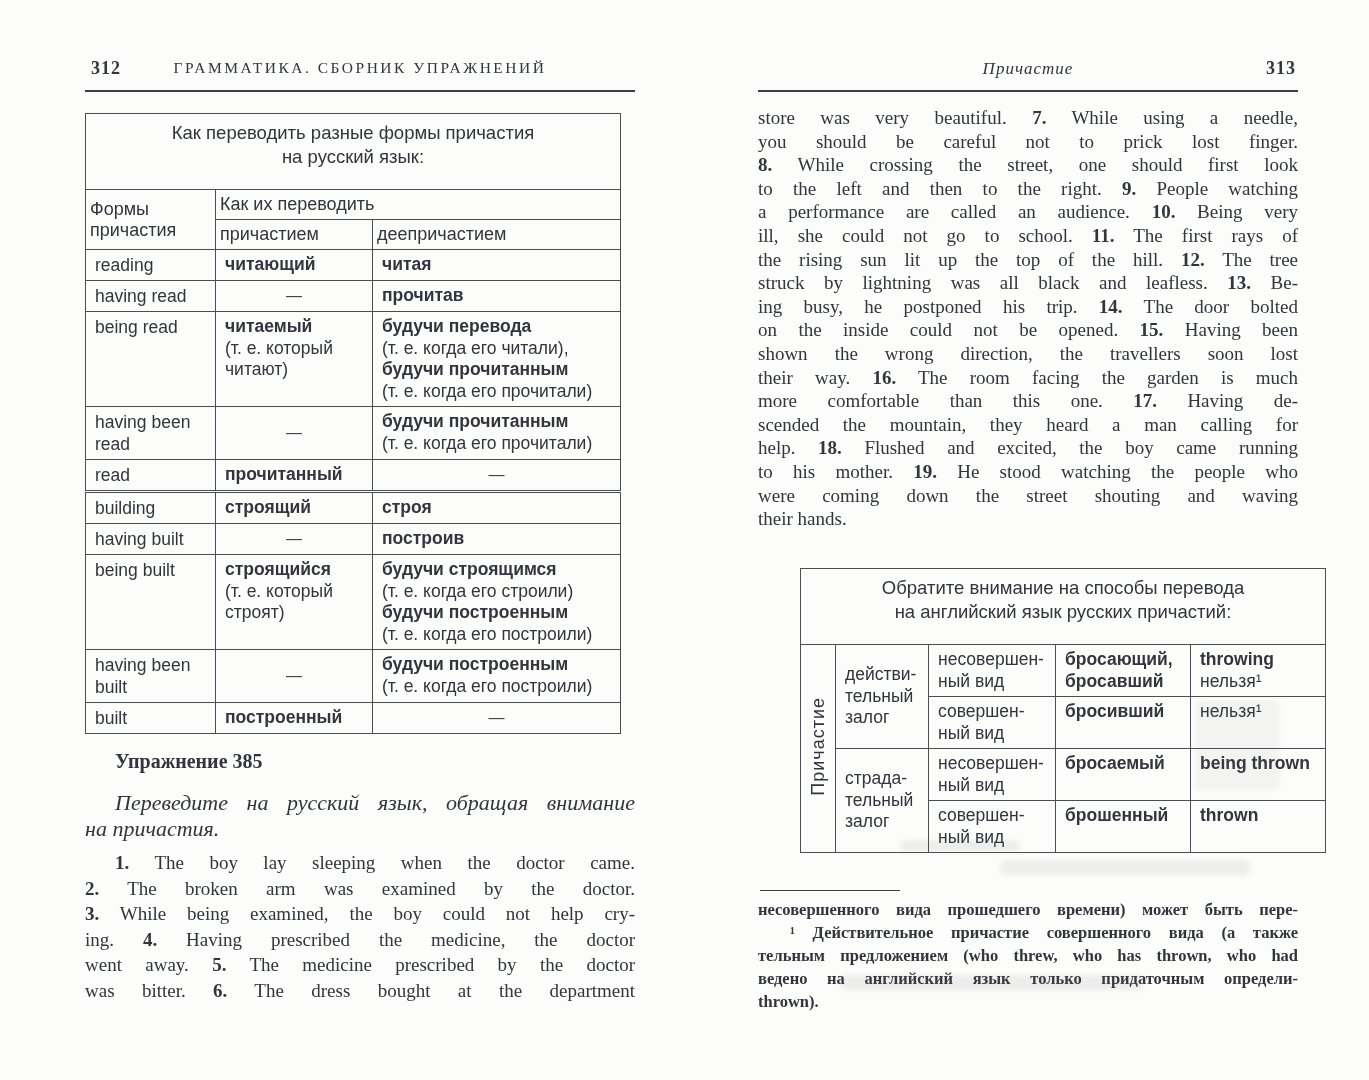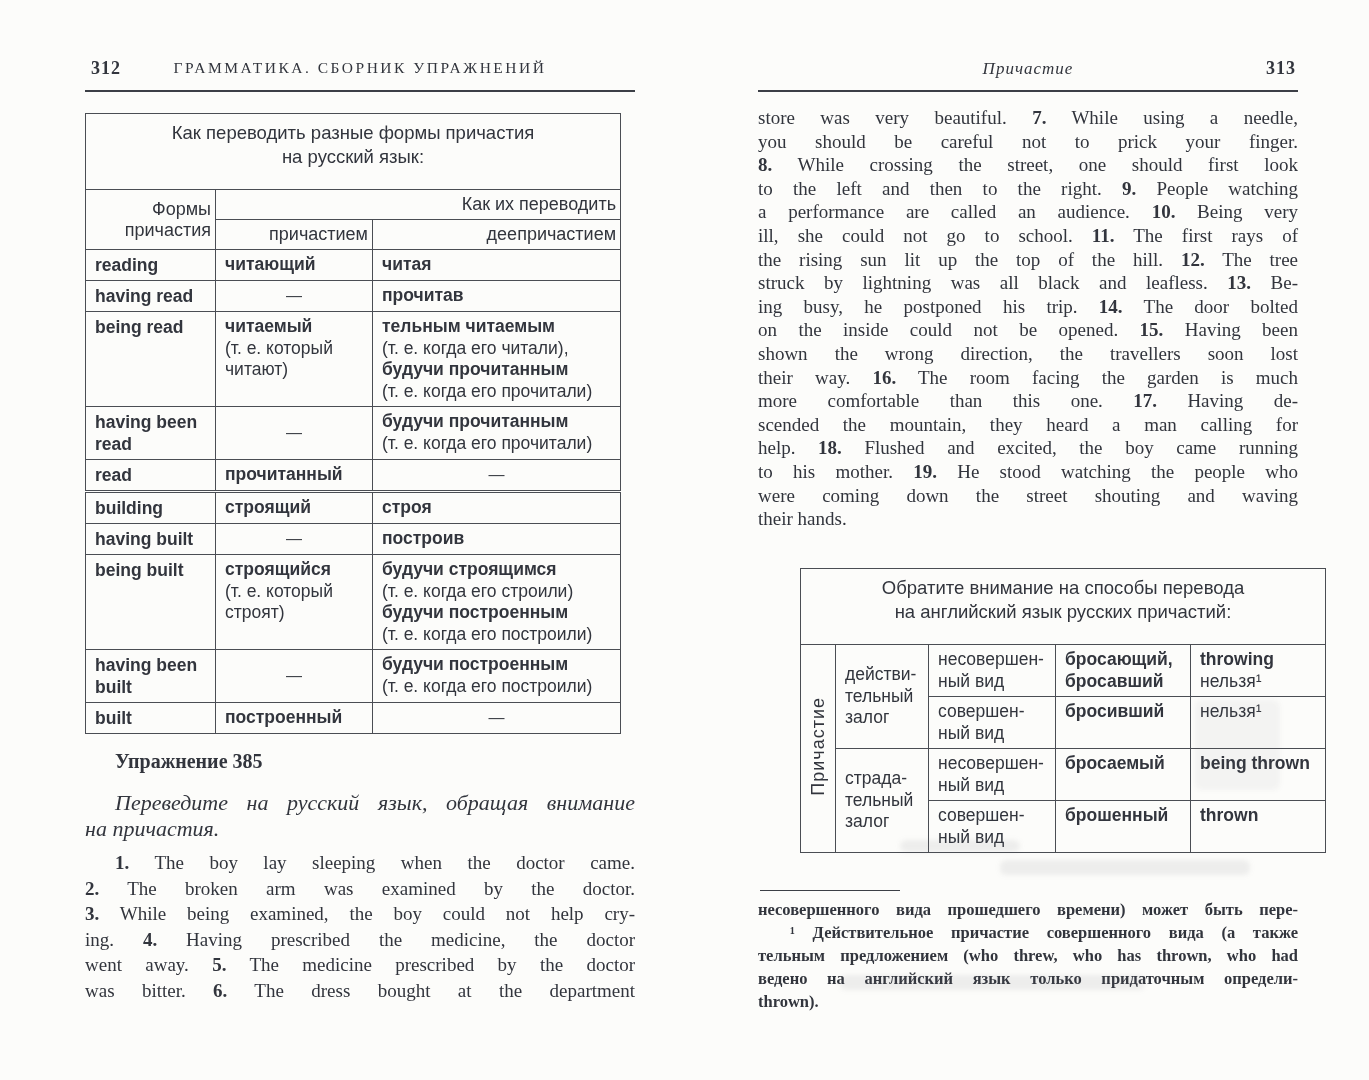--- a/index.html
+++ b/index.html
@@ -27,22 +27,22 @@
   .pagehead .pnum.right{right:2px;}
   .pagehead .runtitle{position:absolute;left:0;right:0;top:1px;text-align:center;
     font-size:15.5px;letter-spacing:2.5px;}
   .pagehead .runtitle.italic{font-style:italic;letter-spacing:1px;font-size:17px;}
 
   
   table{border-collapse:collapse;table-layout:fixed;
     font-family:"Liberation Sans",sans-serif;color:var(--ink);}
   td{border:1px solid var(--line);vertical-align:top;padding:4px 9px;}
   td.ttl{text-align:center;font-size:18.5px;line-height:24px;padding:7px 4px 20px;}
-  td.hdr{text-align:right;font-size:18px;line-height:21px;vertical-align:middle;padding:4px 4px;}
-  td.form{font-weight:bold;font-size:17.5px;line-height:22px;}
+  td.hdr{text-align:left;font-size:18px;line-height:21px;vertical-align:middle;padding:4px 4px;}
+  td.form{font-weight:normal;font-size:17.5px;line-height:22px;}
   td.dash{text-align:center;vertical-align:middle;color:var(--ink-soft);}
   .cl{font-size:17.5px;line-height:21.5px;}
   .cl.b{font-weight:bold;}
   tr.sep td{border-top:3px double var(--line);}
   #left-table{position:absolute;left:0;top:113px;width:535px;}
   #right-table{position:absolute;left:2px;top:568px;width:525px;margin-left:40px;}
   td.vert{vertical-align:middle;text-align:center;padding:2px;}
   td.vert span{display:inline-block;writing-mode:vertical-rl;transform:rotate(180deg);
     font-size:18px;letter-spacing:1px;white-space:nowrap;}
   td.voice,td.aspect{font-size:17.5px;line-height:22px;vertical-align:middle;}
@@ -130,21 +130,21 @@
           <tr>
             <td class="form">
               <div>being read</div>
             </td>
             <td>
               <div class="cl b">читаемый</div>
               <div class="cl">(т. е. который</div>
               <div class="cl">читают)</div>
             </td>
             <td>
-              <div class="cl b">тельным читаемым</div>
+              <div class="cl b">будучи перевода</div>
               <div class="cl">(т. е. когда его читали),</div>
               <div class="cl b">будучи прочитанным</div>
               <div class="cl">(т. е. когда его прочитали)</div>
             </td>
           </tr>
           <tr>
             <td class="form">
               <div>having been</div>
               <div>read</div>
             </td>
@@ -238,21 +238,21 @@
   </div>
 
   <div class="page page-right">
     <div class="pagehead">
       <span class="runtitle italic">Причастие</span>
       <span class="pnum right">313</span>
     </div>
 
     <div id="right-body">
         <div class="jline">store was very beautiful. <b>7.</b> While using a needle,</div>
-        <div class="jline">you should be careful not to prick your finger.</div>
+        <div class="jline">you should be careful not to prick lost finger.</div>
         <div class="jline"><b>8.</b> While crossing the street, one should first look</div>
         <div class="jline">to the left and then to the right. <b>9.</b> People watching</div>
         <div class="jline">a performance are called an audience. <b>10.</b> Being very</div>
         <div class="jline">ill, she could not go to school. <b>11.</b> The first rays of</div>
         <div class="jline">the rising sun lit up the top of the hill. <b>12.</b> The tree</div>
         <div class="jline">struck by lightning was all black and leafless. <b>13.</b> Be-</div>
         <div class="jline">ing busy, he postponed his trip. <b>14.</b> The door bolted</div>
         <div class="jline">on the inside could not be opened. <b>15.</b> Having been</div>
         <div class="jline">shown the wrong direction, the travellers soon lost</div>
         <div class="jline">their way. <b>16.</b> The room facing the garden is much</div>

